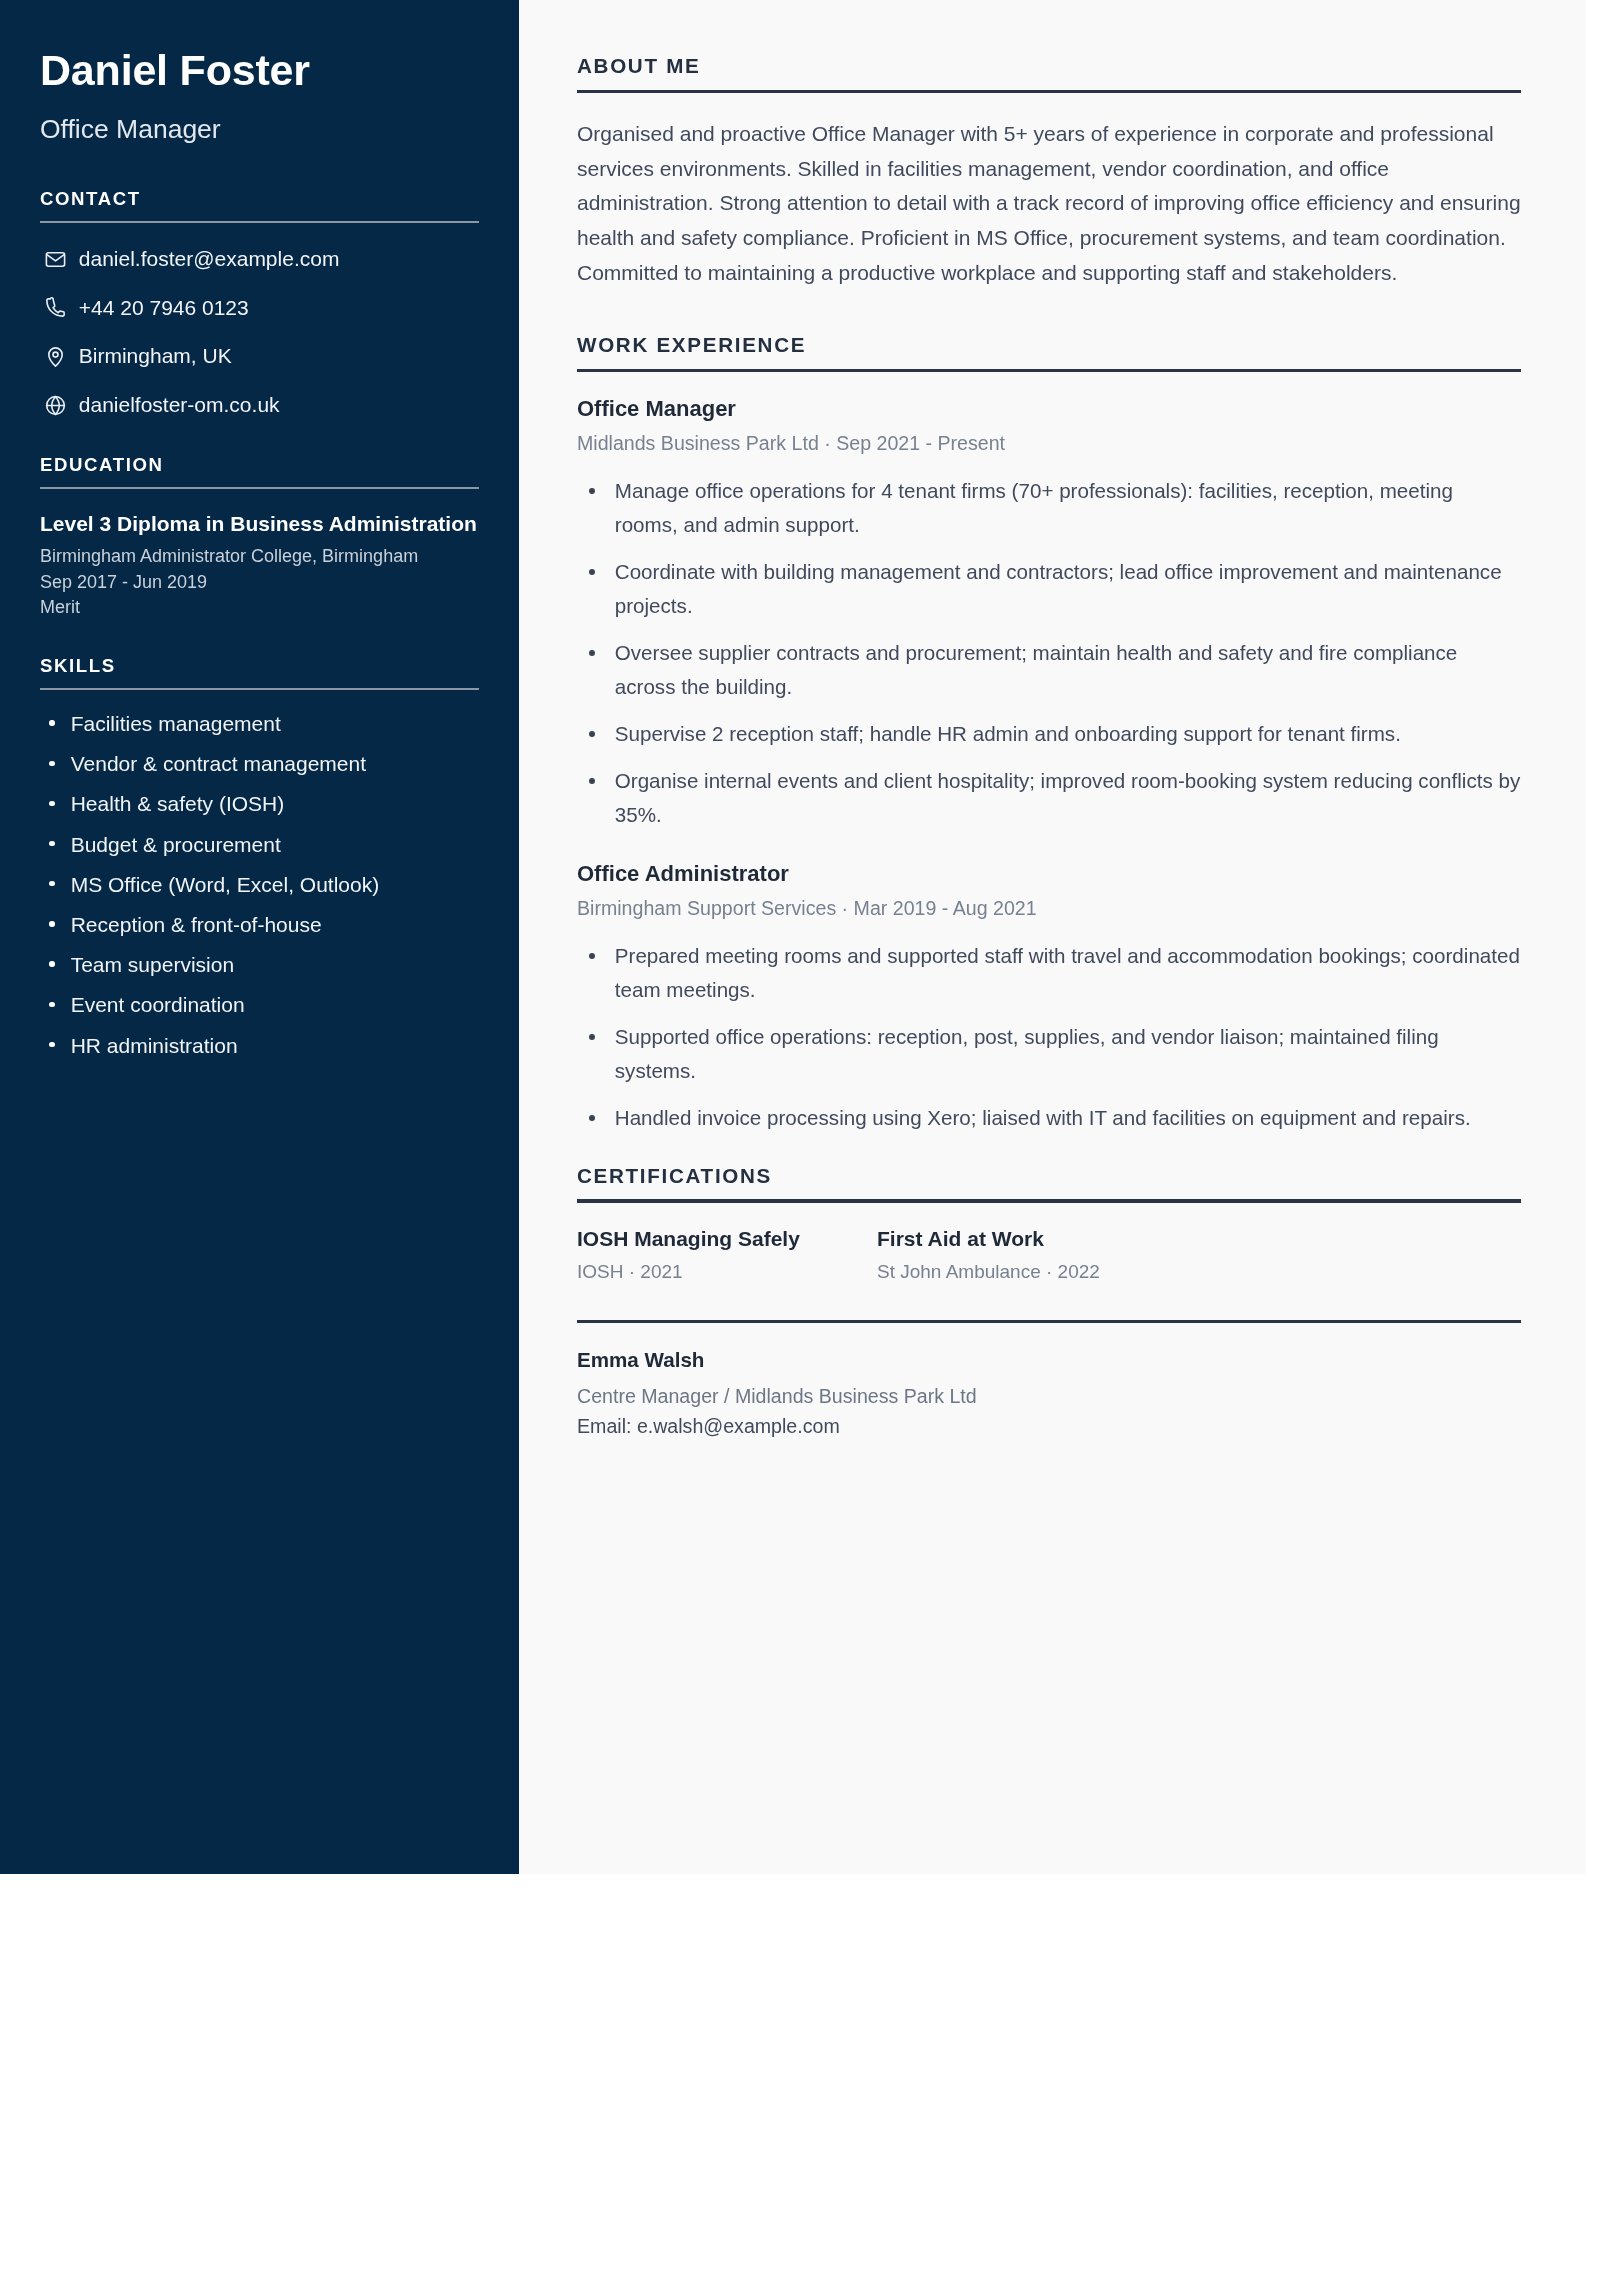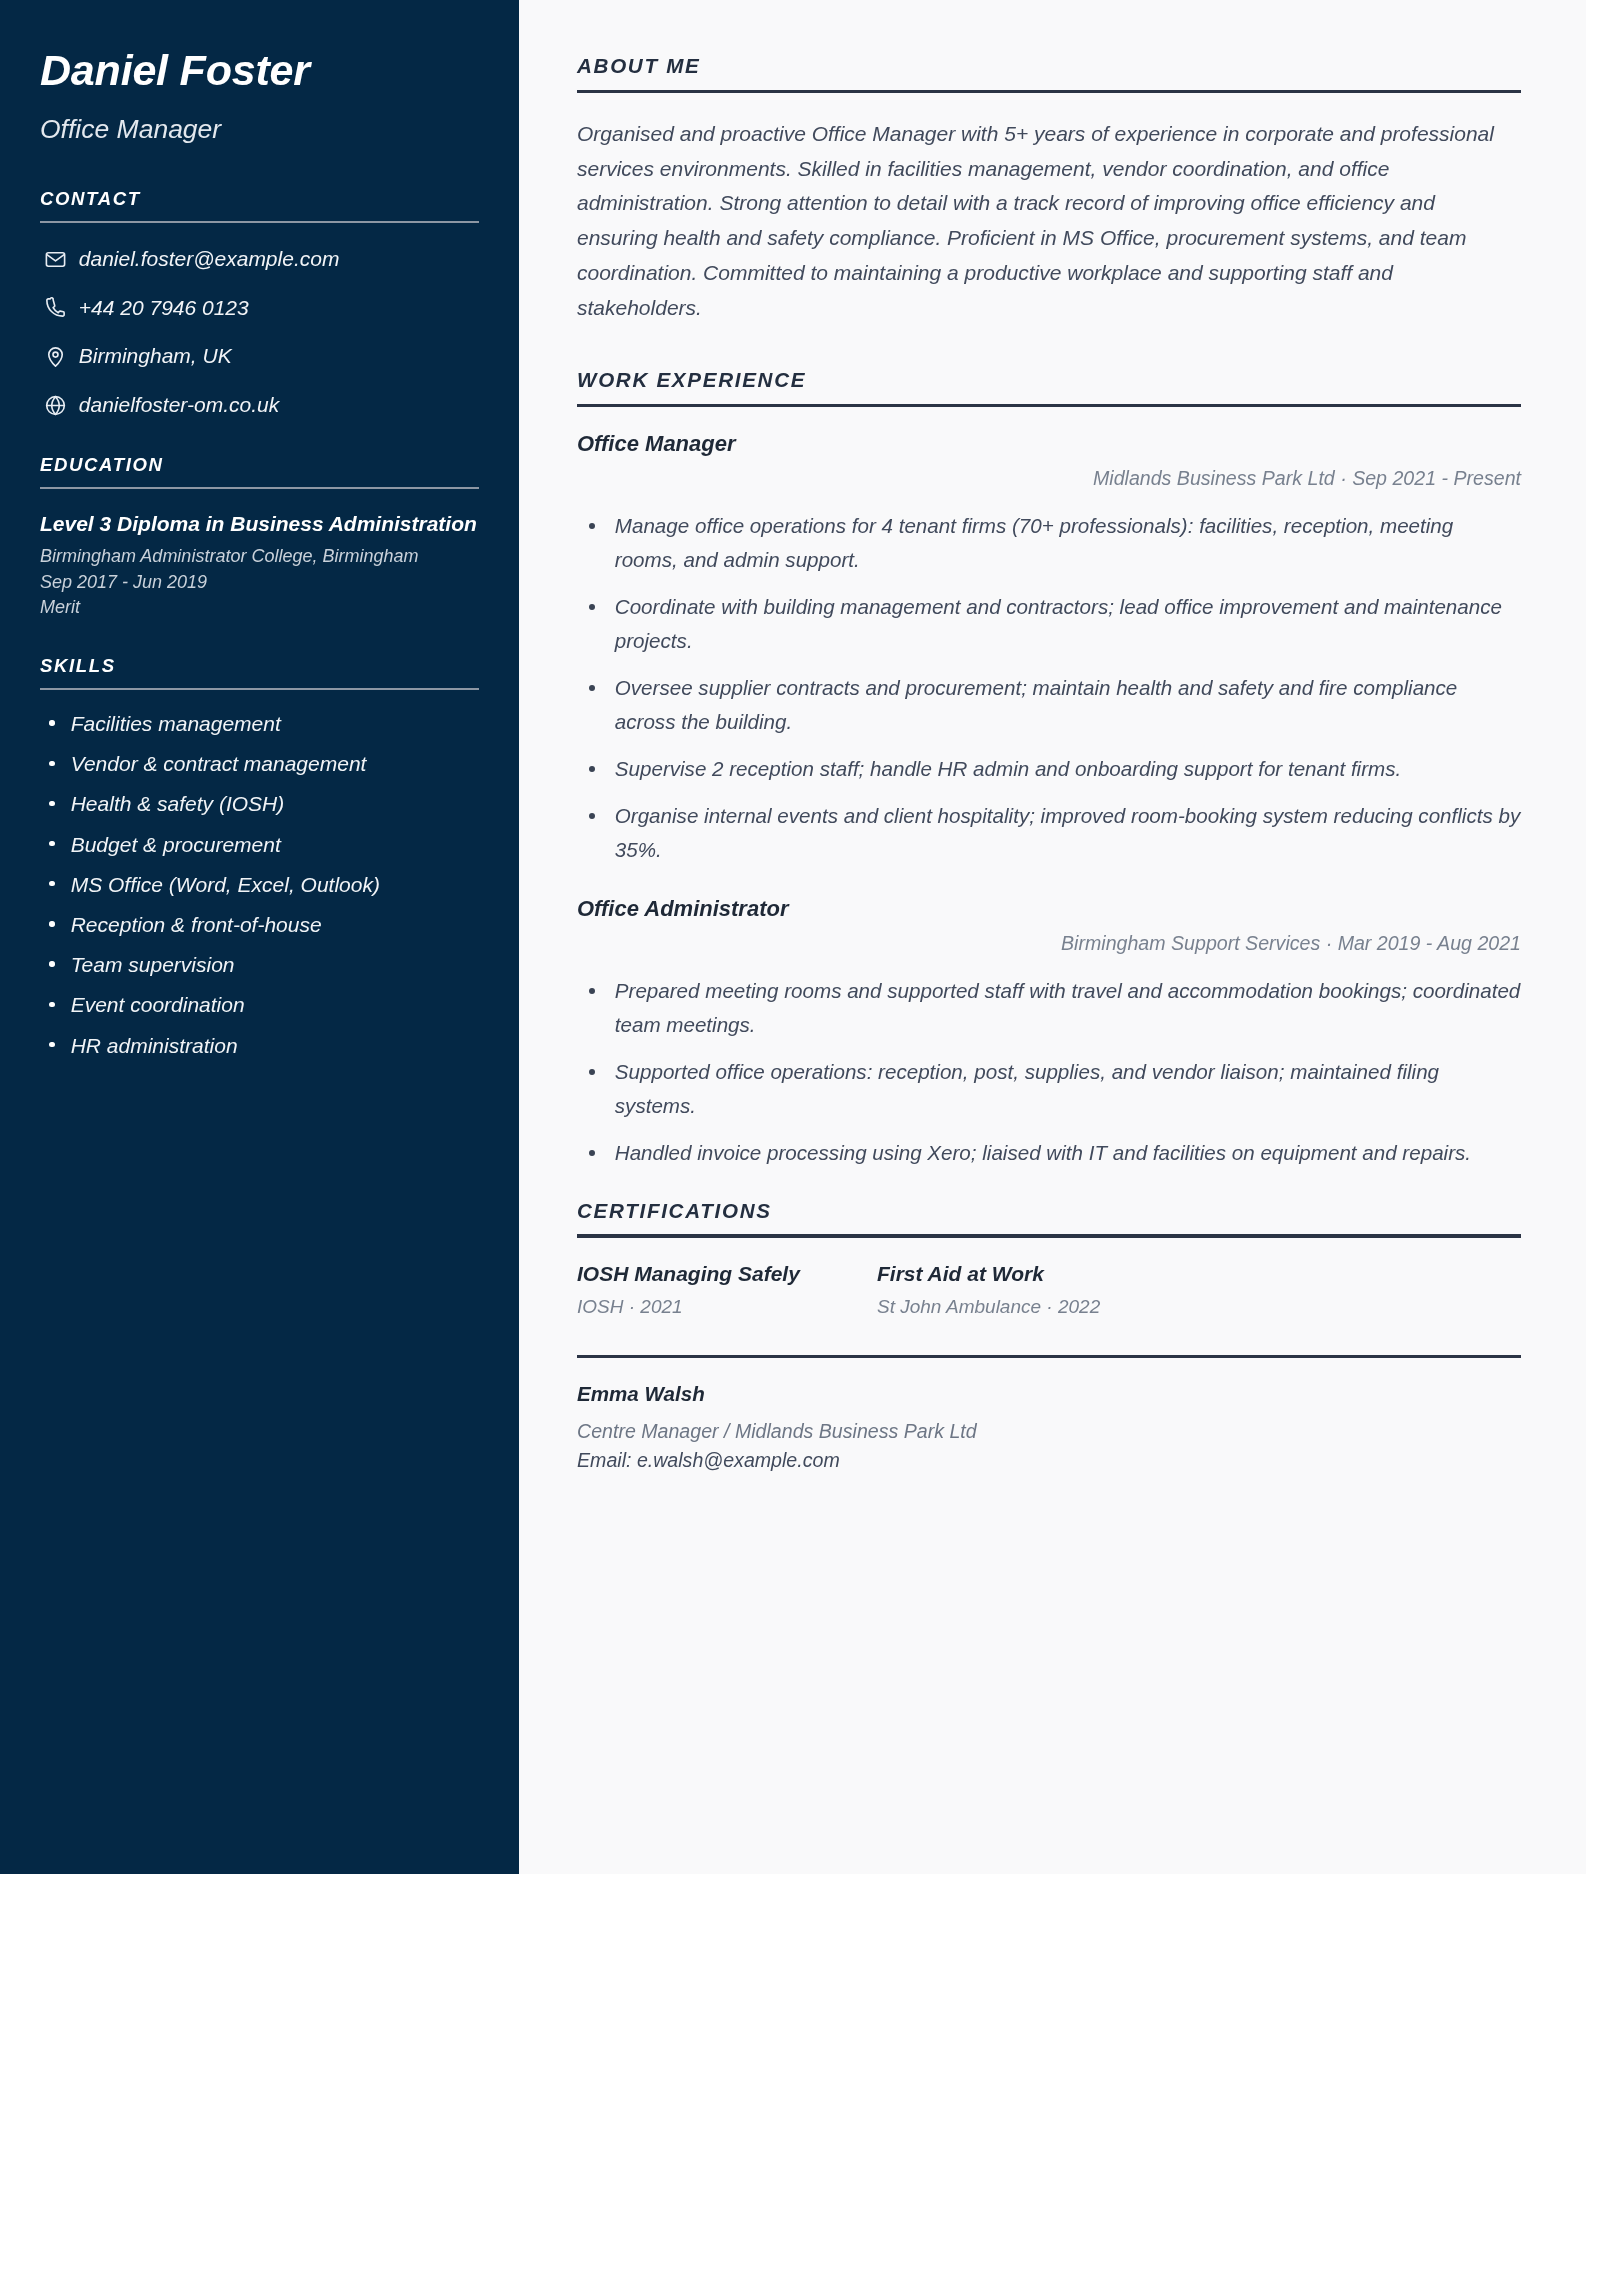--- a/index.html
+++ b/index.html
@@ -14,21 +14,20 @@
     -webkit-font-smoothing: antialiased;
   }
 
   .resume-page {
     width: 1586px;
     height: 1874px;
     display: flex;
     align-items: stretch;
     background: #f9f9fa;
     overflow: hidden;
-    font-style: italic;
   }
 
   
   .sidebar {
     width: 519px;
     flex: 0 0 519px;
     background: #042845;
     color: #ffffff;
     padding: 47px 40px 29px 40px;
     box-sizing: border-box;
@@ -163,21 +162,20 @@
     font-weight: 700;
     color: #1f2937;
     margin: 0 0 8.8px 0;
     line-height: 1.2;
   }
   .job-meta {
     font-size: 19.6px;
     color: #78818f;
     margin: 0 0 17.7px 0;
     line-height: 1.3;
-    text-align: right;
   }
   .bullets { margin: 0 0 28.4px 0; padding: 0; list-style: none; }
   .bullet {
     display: flex;
     align-items: flex-start;
     margin-bottom: 12.7px;
     font-size: 20.6px;
     line-height: 1.66;
     color: #414a5c;
   }

